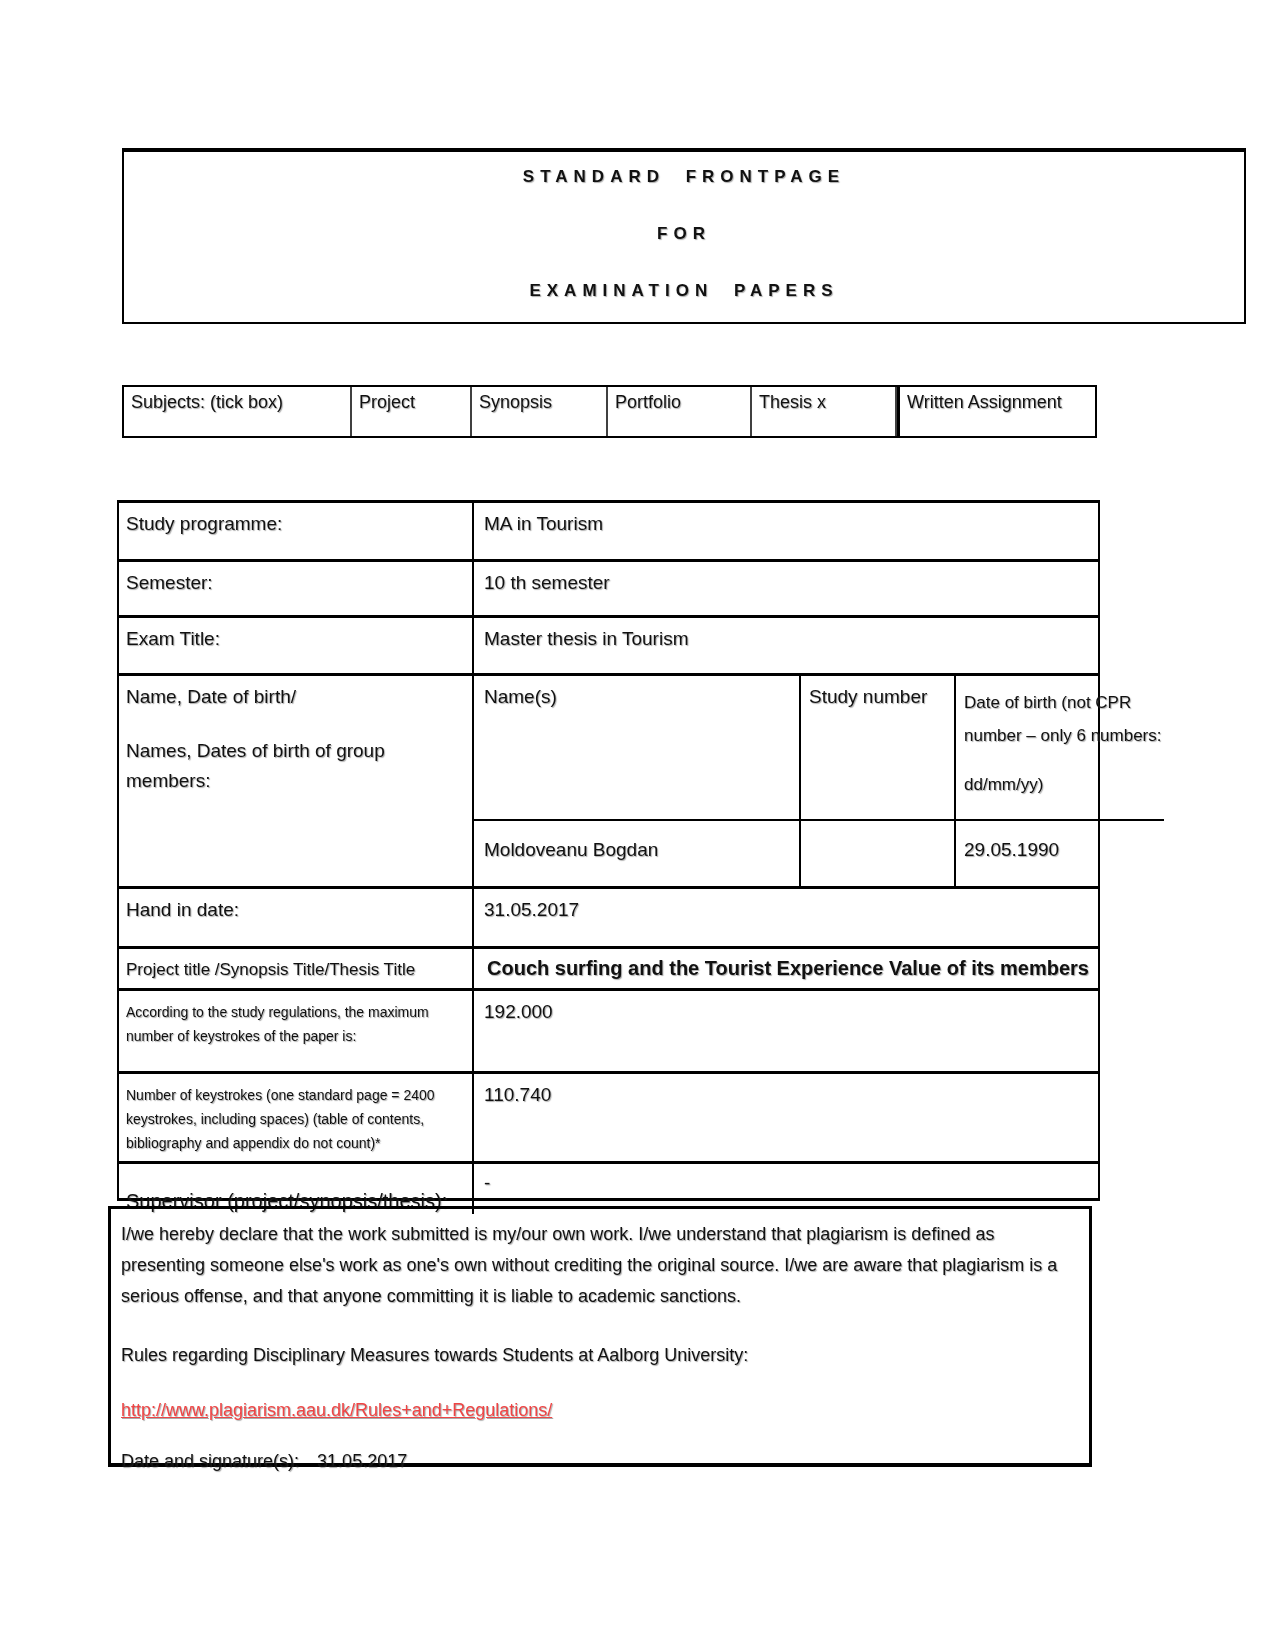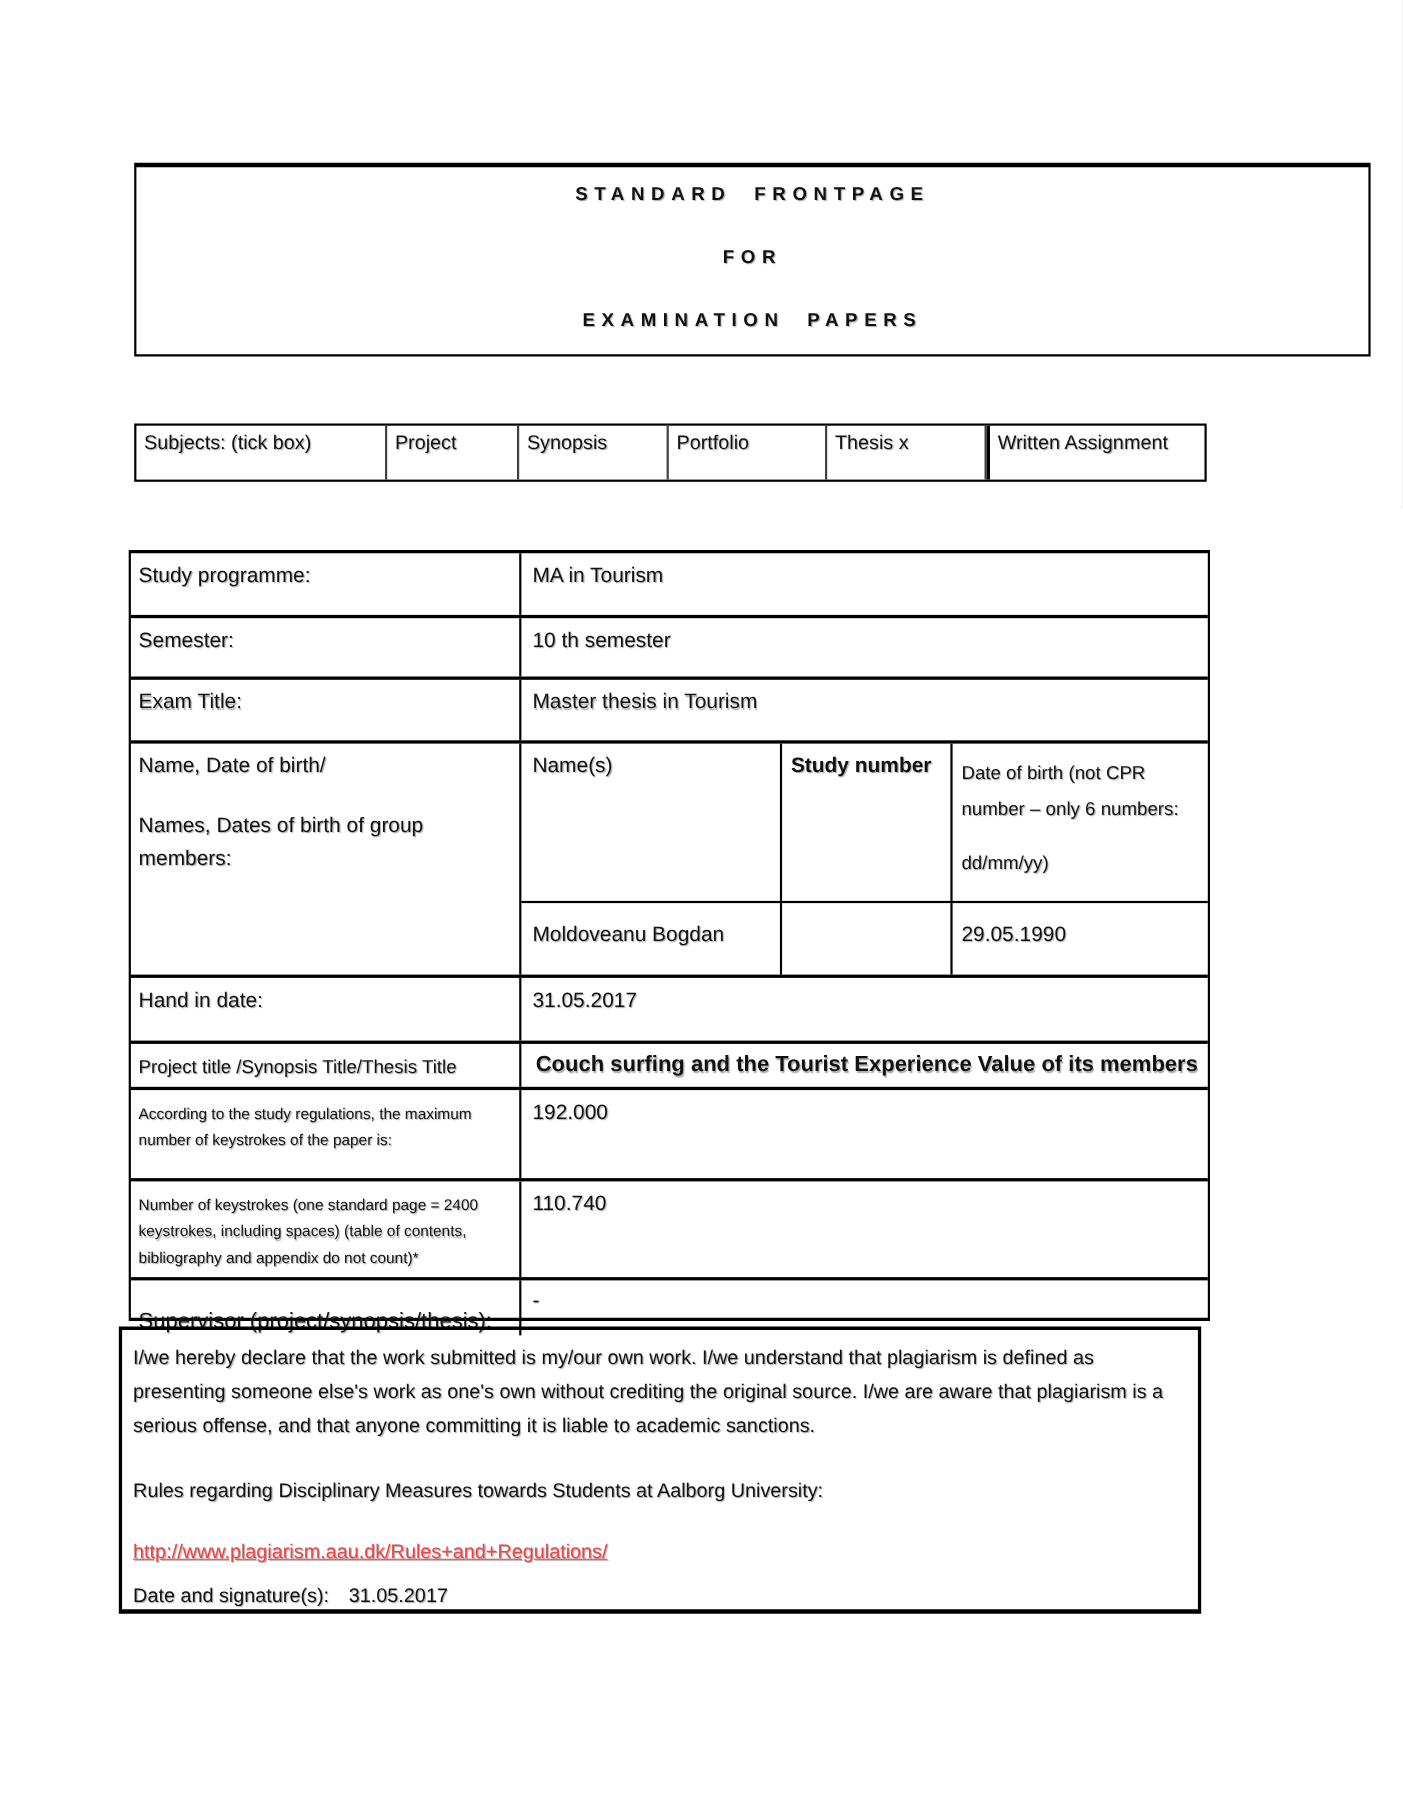--- a/index.html
+++ b/index.html
@@ -85,22 +85,22 @@
     padding-top: 9px;
   }
   .mlabel.big { font-size: 20px; padding-top: 24px; }
   .mlabel.ptitle { font-size: 17px; padding-top: 8px; }
   .mvalue.bold-title { font-weight: bold; font-size: 20px; padding-top: 6px; text-align: center; }
 
   
   .name-group-right { flex: 1; display: flex; flex-direction: column; }
   .ng-header { display: flex; height: 143px; flex-shrink: 0; }
   .ng-person { display: flex; flex: 1; border-top: 2px solid #000; }
-  .ng-col-name  { width: 237px; flex-shrink: 0; border-right: 2px solid #000; padding: 10px 4px 0 10px; font-size: 19px; }
-  .ng-col-study { width: 155px; flex-shrink: 0; border-right: 2px solid #000; padding: 10px 4px 0 8px;  font-size: 19px; font-weight: bold; }
+  .ng-col-name  { width: 327px; flex-shrink: 0; border-right: 2px solid #000; padding: 10px 4px 0 10px; font-size: 19px; }
+  .ng-col-study { width: 155px; flex-shrink: 0; border-right: 2px solid #000; padding: 10px 4px 0 8px;  font-size: 19px; }
   .ng-col-dob   { flex: 1; padding: 10px 2px 0 8px; font-size: 17px; line-height: 33px; }
   .ng-col-dob .dob-line { white-space: nowrap; }
   .ng-col-dob .dob-line.gap { margin-top: 16px; }
   .ng-person .ng-col-name, .ng-person .ng-col-study, .ng-person .ng-col-dob {
     padding-top: 16px; font-size: 19px; line-height: 26px;
   }
   .name-label-p1 { margin-bottom: 26px; }
   .name-label-p2 { max-width: 290px; line-height: 30px; }
 
   
@@ -114,21 +114,21 @@
     font-size: 18px;
     line-height: 31px;
   }
   .decl-rules { margin-top: 28px; }
   .decl-link-row { margin-top: 24px; }
   .decl-link {
     color: #ef4444;
     text-decoration: underline;
     cursor: pointer;
   }
-  .decl-date-row { margin-top: 9px; }
+  .decl-date-row { margin-top: 20px; }
   .decl-date-value { margin-left: 18px; }
 </style>
 </head>
 <body>
 
 <div class="page">
 
   <div class="header-box">
     <div class="hline">STANDARD FRONTPAGE</div>
     <div class="hline">FOR</div>

